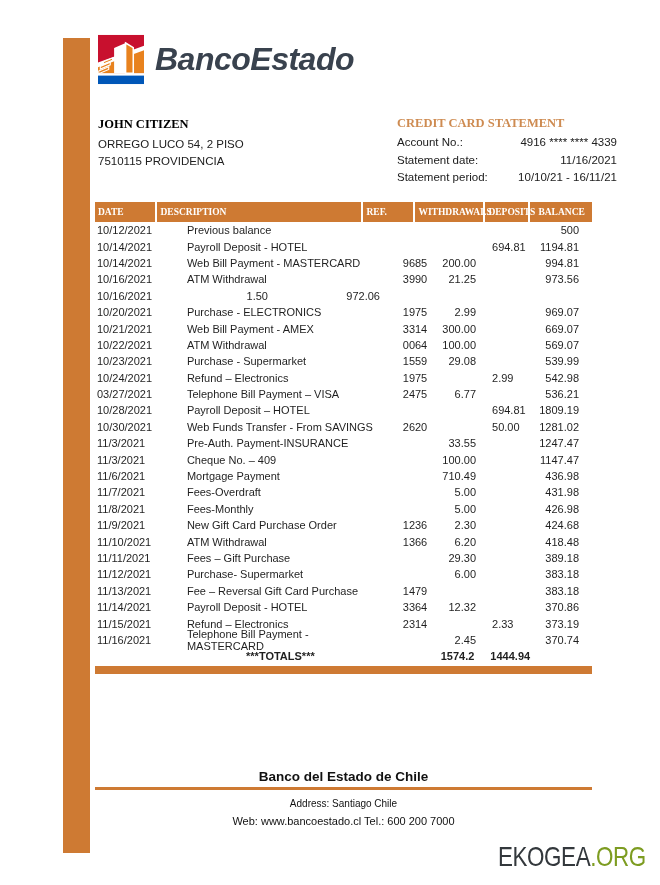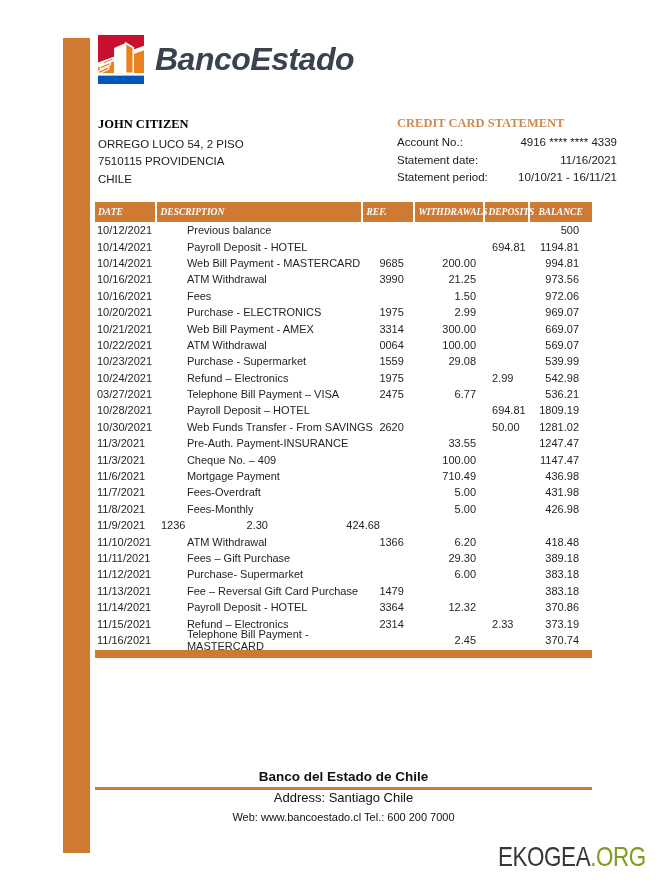--- a/index.html
+++ b/index.html
@@ -22,44 +22,44 @@
   
   .meta { position:absolute; left:373px; top:116px; width:220px; font-size:11.5px; color:#202020;margin-left:24px; }
   .meta-title { font-family:"Liberation Serif", serif; font-size:12.5px; font-weight:bold; color:#ce8b51; margin-bottom:3px; }
   .meta-row { display:flex; justify-content:space-between; line-height:17.5px; }
 
   
   .stmt-table { position:absolute; left:95px; top:202px; width:497px; }
   .thead { display:flex; height:20px; background:#ce7a33; color:#ffffff;
            font-family:"Liberation Serif", serif; font-weight:bold; font-size:9.5px;
            align-items:center; white-space:nowrap; }
-  .th { border-right:2px solid #ffffff; height:20px; padding:5px 0 0 3px; overflow:visible;font-style:italic; }
+  .th { border-right:2px solid #ffffff; height:20px; padding:5px 0 0 3px; overflow:visible; }
   .th:last-child { border-right:none;padding-left:8px; }
   .c-date { width:65px; }
   .c-desc { width:215px; }
   .c-ref  { width:54px; }
   .c-wd   { width:70px; }
   .c-dep  { width:45px; }
   .c-bal  { width:64px; }
   .row { display:flex; height:16.4px; font-size:11px; align-items:center; }
   .row .c-date { padding-left:2px; }
   .row .c-desc { padding-left:3px;margin-left:30px; }
-  .row .c-ref  { padding-left:1px; }
+  .row .c-ref  { padding-left:1px;text-align:right; }
   .row .c-wd   { text-align:right; padding-right:16px; }
   .row .c-dep  { padding-right:3px; }
   .row .c-bal  { text-align:right; padding-right:13px; }
   .totals-row { font-weight:bold; height:16px; }
   .totals-row .c-desc { text-align:center; padding-left:0; }
   .table-end-bar { height:8px; background:#ce7a33; margin-top:2px; }
 
   
   .footer { position:absolute; left:95px; top:769px; width:497px; text-align:center; color:#111; }
   .footer-bank { font-size:13.5px; font-weight:bold; }
   .footer-rule { height:3px; background:#ce7a33; margin-top:3px; }
-  .footer-address { font-size:13px; }
+  .footer-address { font-size:10px; margin-top:8px; }
   .footer-contact { font-size:11px; margin-top:6px; }
 
   
   .watermark { position:absolute; right:14px; top:841px; font-size:28px; font-weight:normal;
                color:#33383c; letter-spacing:-0.5px; transform:scaleX(0.8); transform-origin:100% 50%;
                white-space:nowrap; }
   .watermark-tld { color:#7d9c21; }
 </style>
 </head>
 <body>
@@ -79,21 +79,20 @@
     <rect x="0" y="50" width="60" height="3" fill="#ffffff"></rect>
     <rect x="0" y="53" width="60" height="11" fill="#0057b8"></rect>
   </svg>
   <div class="wordmark">BancoEstado</div>
 </div>
 
 <div class="customer">
   <div class="customer-name">JOHN CITIZEN</div>
   <div>ORREGO LUCO 54, 2 PISO</div>
   <div>7510115 PROVIDENCIA</div>
-  <div>CHILE</div>
 </div>
 
 <div class="meta">
   <div class="meta-title">CREDIT CARD STATEMENT</div>
   <div class="meta-row">
     <span>Account No.:</span>
     <span>4916 **** **** 4339</span>
   </div>
   <div class="meta-row">
     <span>Statement date:</span>
@@ -146,21 +145,20 @@
     <div class="c-date">10/16/2021</div>
     <div class="c-desc">ATM Withdrawal</div>
     <div class="c-ref">3990</div>
     <div class="c-wd">21.25</div>
     <div class="c-dep"></div>
     <div class="c-bal">973.56</div>
   </div>
 
   <div class="row">
     <div class="c-date">10/16/2021</div>
-    <div class="c-desc">Fees</div>
     <div class="c-ref"></div>
     <div class="c-wd">1.50</div>
     <div class="c-dep"></div>
     <div class="c-bal">972.06</div>
   </div>
 
   <div class="row">
     <div class="c-date">10/20/2021</div>
     <div class="c-desc">Purchase  - ELECTRONICS</div>
     <div class="c-ref">1975</div>
@@ -272,20 +270,21 @@
     <div class="c-date">11/8/2021</div>
     <div class="c-desc">Fees-Monthly</div>
     <div class="c-ref"></div>
     <div class="c-wd">5.00</div>
     <div class="c-dep"></div>
     <div class="c-bal">426.98</div>
   </div>
 
   <div class="row">
     <div class="c-date">11/9/2021</div>
+    <div class="c-desc">New Gift Card Purchase Order</div>
     <div class="c-ref">1236</div>
     <div class="c-wd">2.30</div>
     <div class="c-dep"></div>
     <div class="c-bal">424.68</div>
   </div>
 
   <div class="row">
     <div class="c-date">11/10/2021</div>
     <div class="c-desc">ATM Withdrawal</div>
     <div class="c-ref">1366</div>
@@ -341,20 +340,28 @@
 
   <div class="row">
     <div class="c-date">11/16/2021</div>
     <div class="c-desc">Telephone Bill Payment - MASTERCARD</div>
     <div class="c-ref"></div>
     <div class="c-wd">2.45</div>
     <div class="c-dep"></div>
     <div class="c-bal">370.74</div>
   </div>
 </div>
+  <div class="row totals-row">
+    <div class="c-date"></div>
+    <div class="c-desc">***TOTALS***</div>
+    <div class="c-ref"></div>
+    <div class="c-wd">1574.2</div>
+    <div class="c-dep">1444.94</div>
+    <div class="c-bal"></div>
+  </div>
   <div class="table-end-bar"></div>
 </div>
 
 <div class="footer">
   <div class="footer-bank">Banco del Estado de Chile</div>
   <div class="footer-rule"></div>
   <div class="footer-address">Address: Santiago Chile</div>
   <div class="footer-contact">Web: www.bancoestado.cl  Tel.: 600 200 7000</div>
 </div>
 

